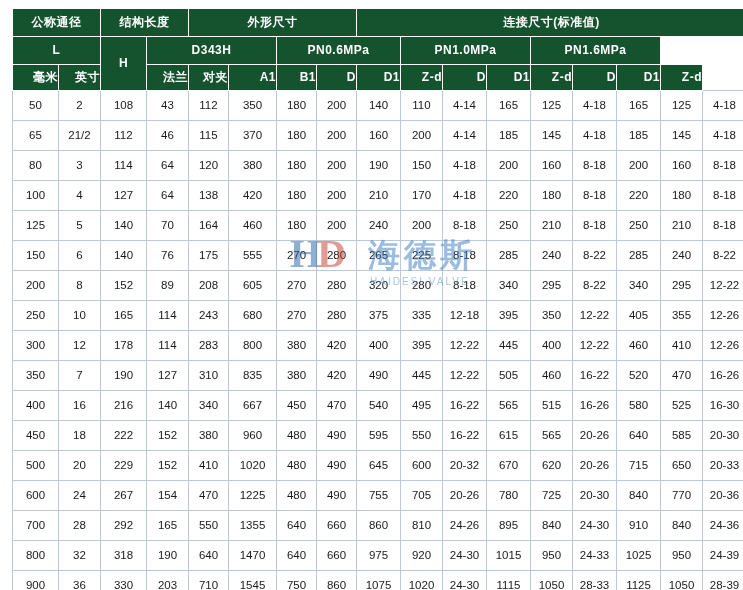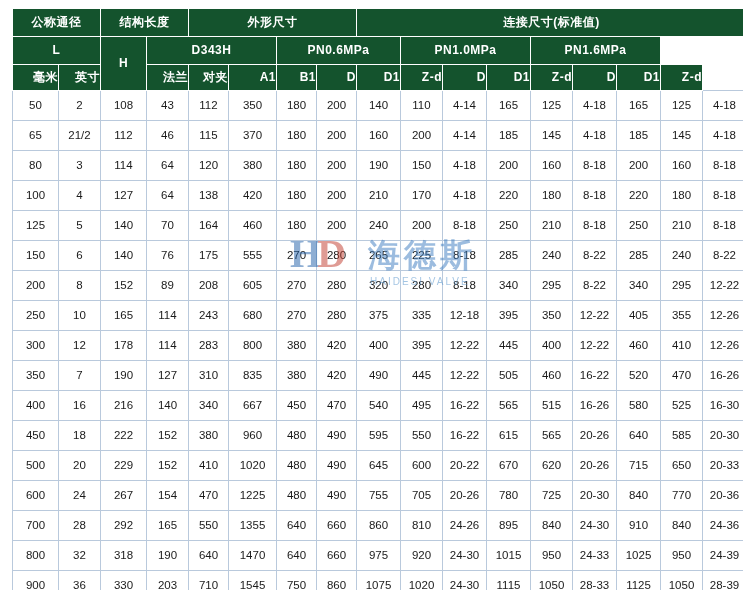--- a/index.html
+++ b/index.html
@@ -380,21 +380,21 @@
         <td>500</td>
         <td>20</td>
         <td>229</td>
         <td>152</td>
         <td>410</td>
         <td>1020</td>
         <td>480</td>
         <td>490</td>
         <td>645</td>
         <td>600</td>
-        <td>20-22</td>
+        <td>20-32</td>
         <td>670</td>
         <td>620</td>
         <td>20-26</td>
         <td>715</td>
         <td>650</td>
         <td>20-33</td>
       </tr>
       <tr>
         <td>600</td>
         <td>24</td>

